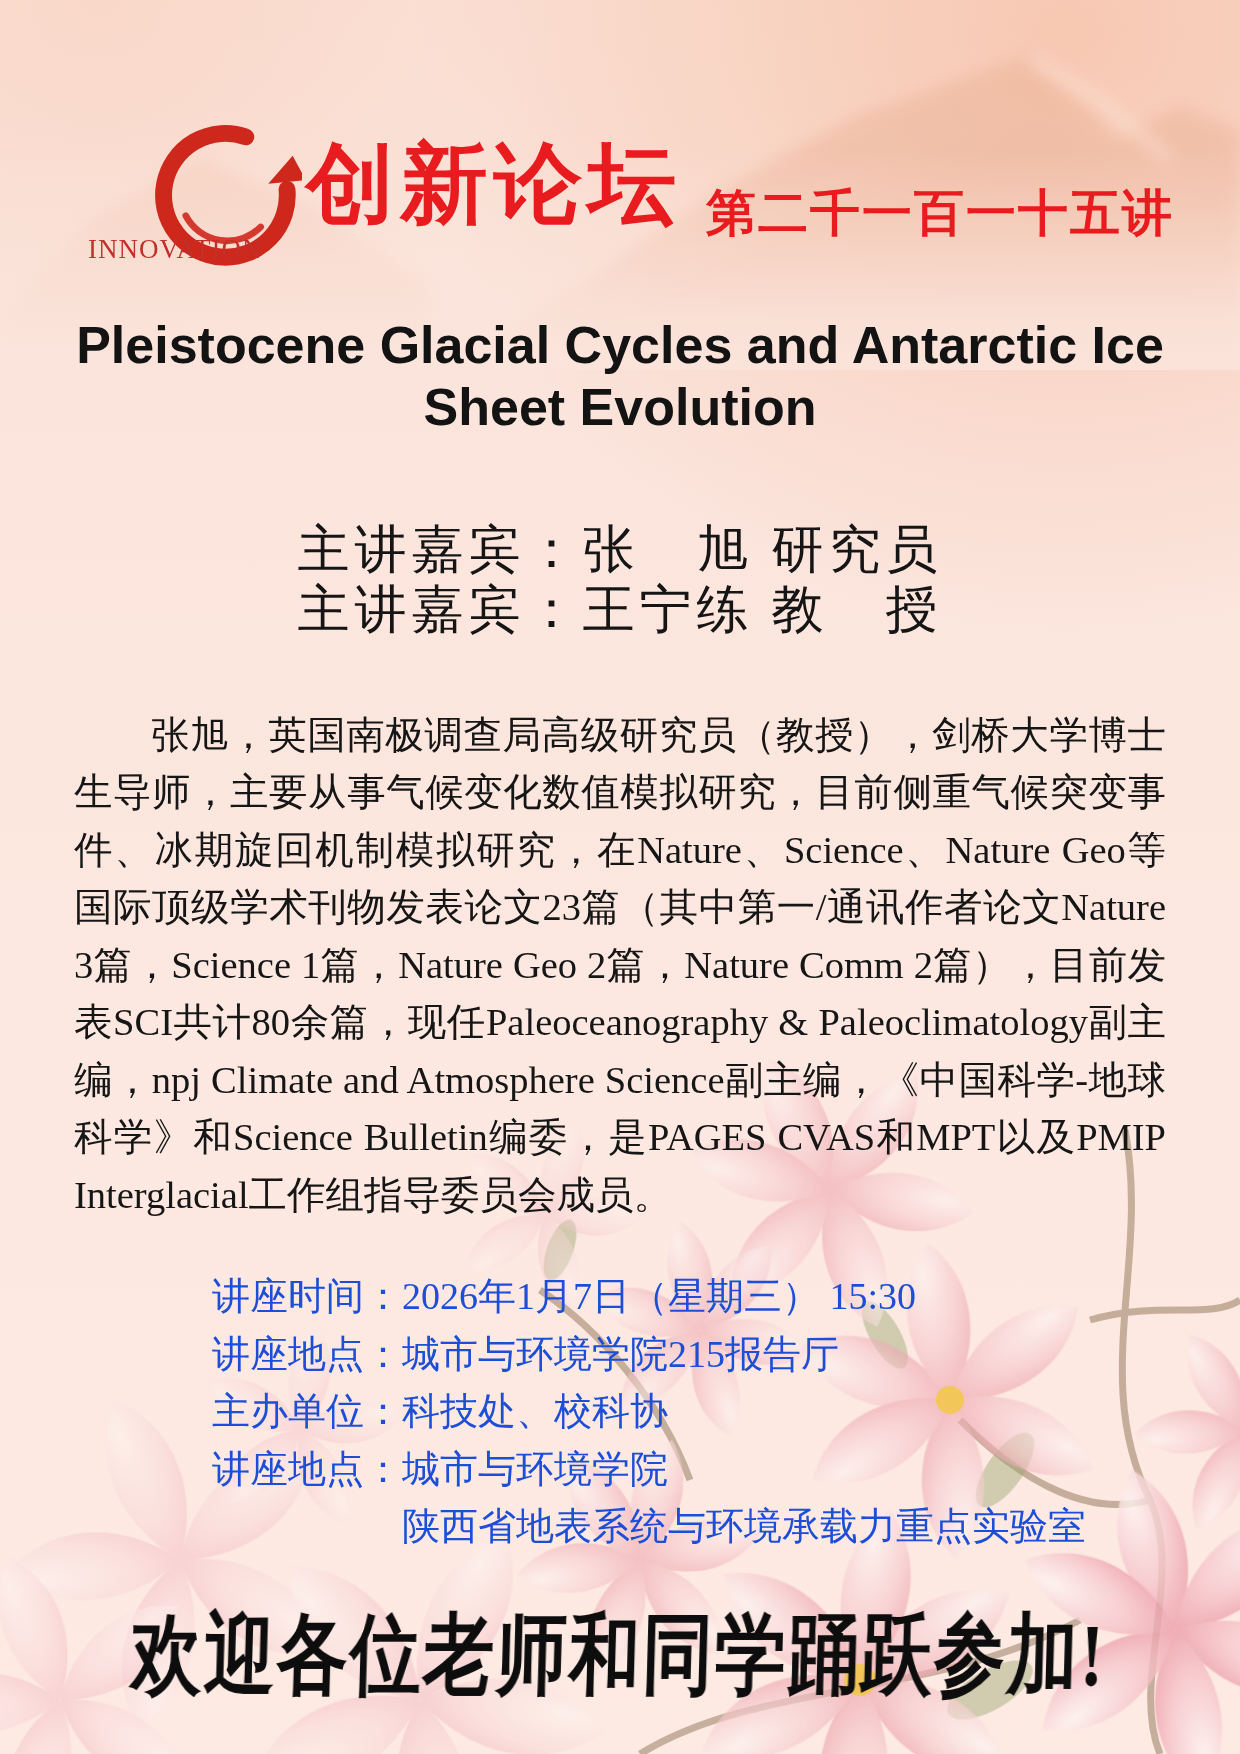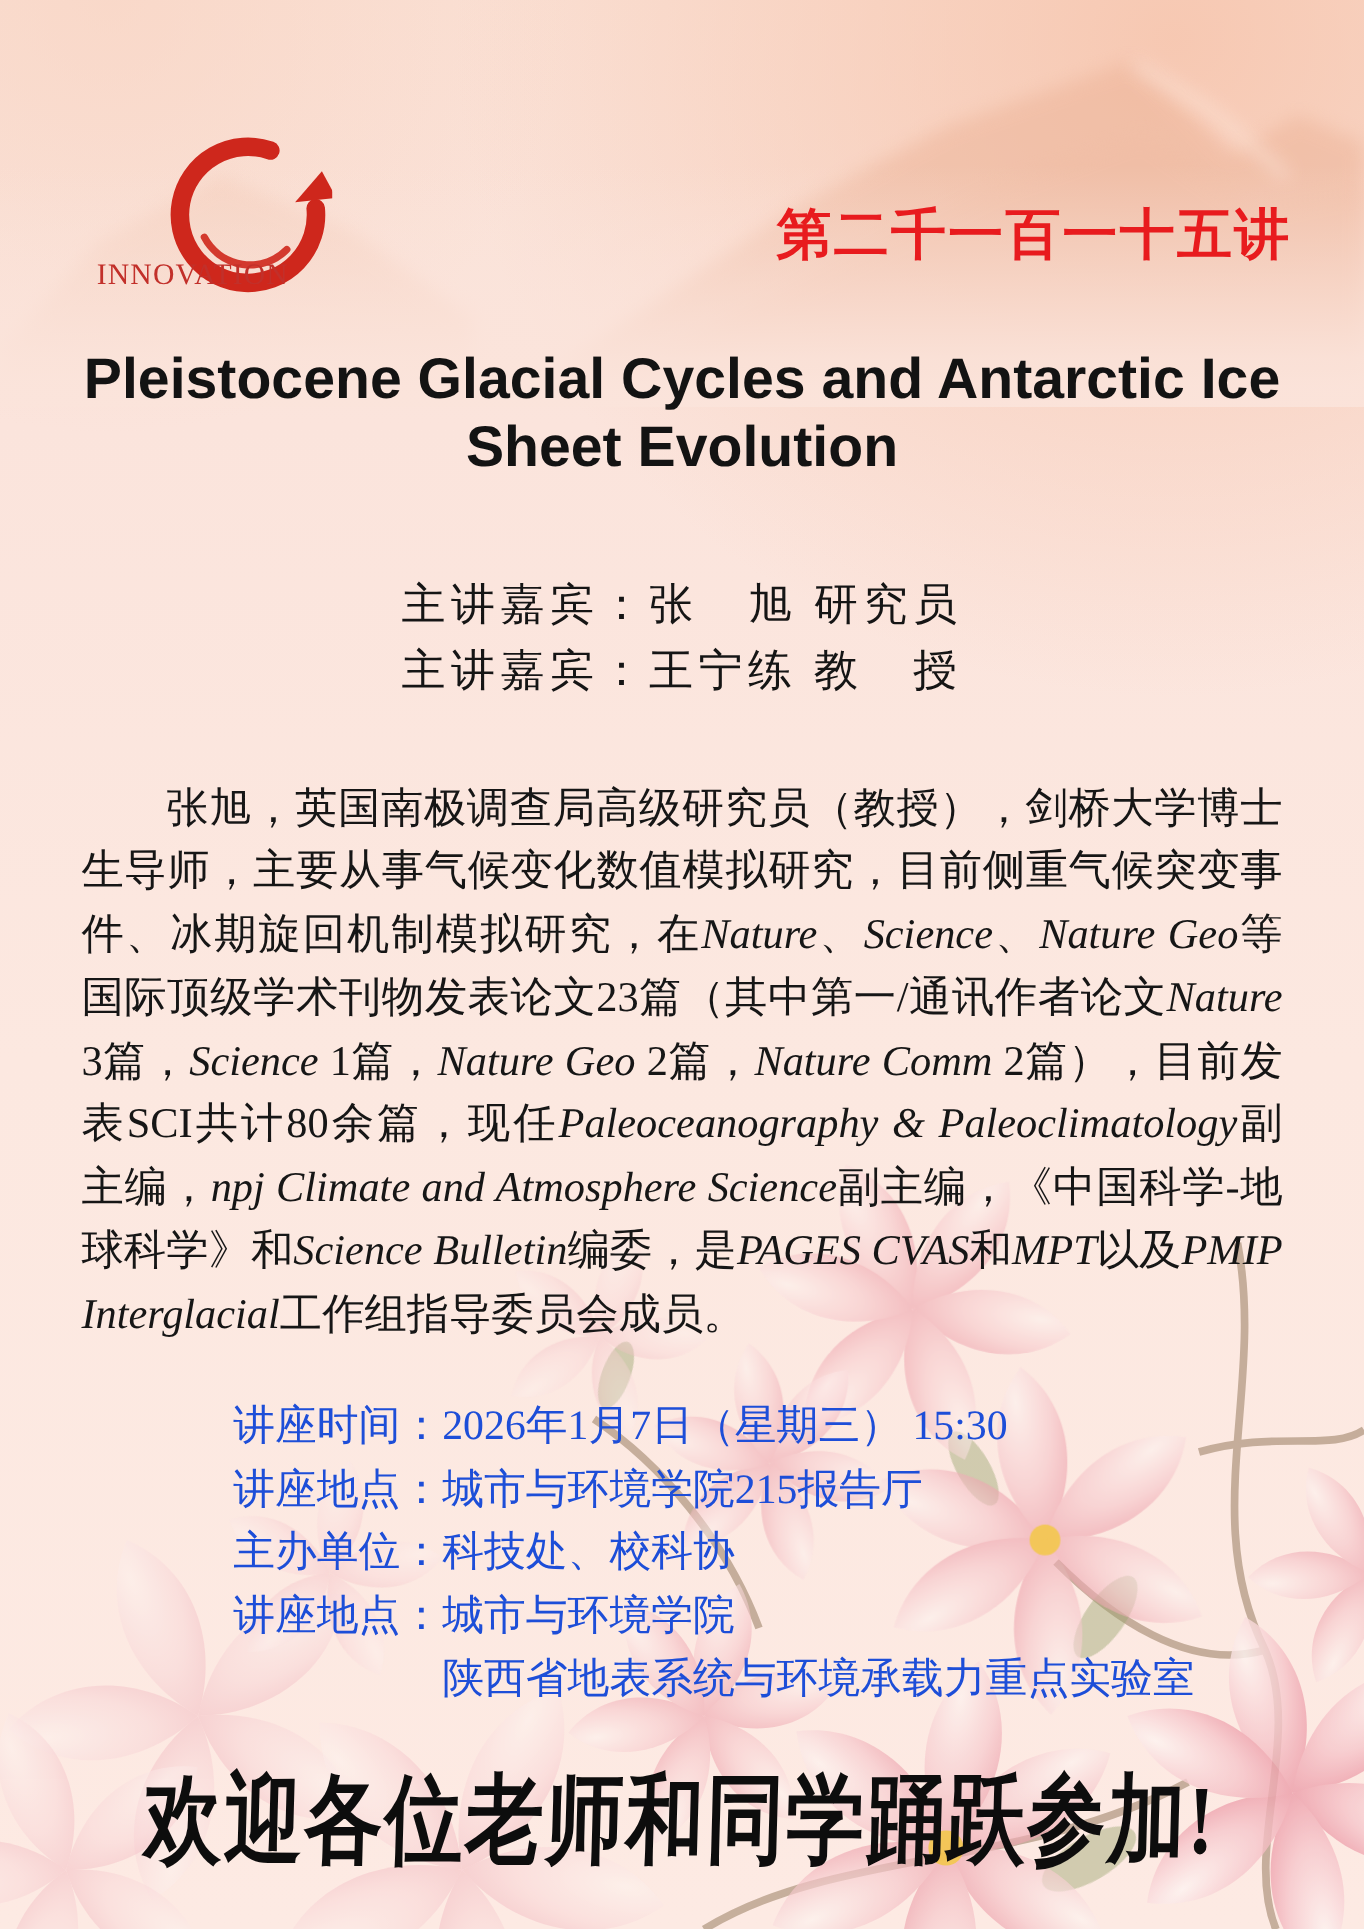--- a/index.html
+++ b/index.html
@@ -45,31 +45,31 @@
   
   .en-title{
     position:absolute;left:60px;top:314px;width:1120px;
     text-align:center;font-weight:700;font-size:52px;line-height:62px;
     font-family:Liberation Sans, sans-serif;color:#131313;
   }
 
   
   .speakers{
     position:absolute;left:0;top:520px;width:1240px;text-align:center;
-    font-size:40px;line-height:60px;letter-spacing:5px;color:#151515;
+    font-size:52px;line-height:60px;letter-spacing:5px;color:#151515;
   }
 
   
   .bio{
     position:absolute;left:74px;top:668px;width:1092px;
     font-size:38.5px;line-height:57.5px;
     text-align:justify;text-justify:inter-ideograph;
     text-indent:2em;color:#161616;
   }
-  .bio .en{font-style:italic;font-family:"Liberation Serif",serif;}
+  .bio .en{font-family:"Liberation Serif",serif;}
   .bio .cn{font-style:normal;}
 
   
   .info{
     position:absolute;left:212px;top:1268px;width:960px;
     font-size:38px;line-height:57.5px;color:#1d4ed8;
   }
   .info-row{white-space:nowrap;}
   .info-label{display:inline-block;min-width:190px;}
 
@@ -167,20 +167,21 @@
 
   <div class="logo-wrap">
     <svg width="150" height="150" viewBox="-80 -80 160 160">
       <path d="M 20,-62 A 66,66 0 1 0 64,-6" fill="none" stroke="#ce271c" stroke-width="18" stroke-linecap="round"></path>
       <path d="M -44,22 A 50,50 0 0 0 36,34" fill="none" stroke="#ce271c" stroke-width="7" stroke-linecap="round" opacity="0.9"></path>
       <polygon points="70,-42 44,-12 84,-16" fill="#ce271c"></polygon>
     </svg>
   </div>
   <div class="logo-caption">INNOVATION</div>
 
+  <div class="forum-title">创新论坛</div>
   <div class="session-no">第二千一百一十五讲</div>
 
   <div class="en-title">Pleistocene Glacial Cycles and Antarctic Ice Sheet Evolution</div>
 
   <div class="speakers">
     <div>
       <span>主讲嘉宾：</span><span>张　旭 研究员</span>
     </div>
     <div>
       <span>主讲嘉宾：</span><span>王宁练 教　授</span>

